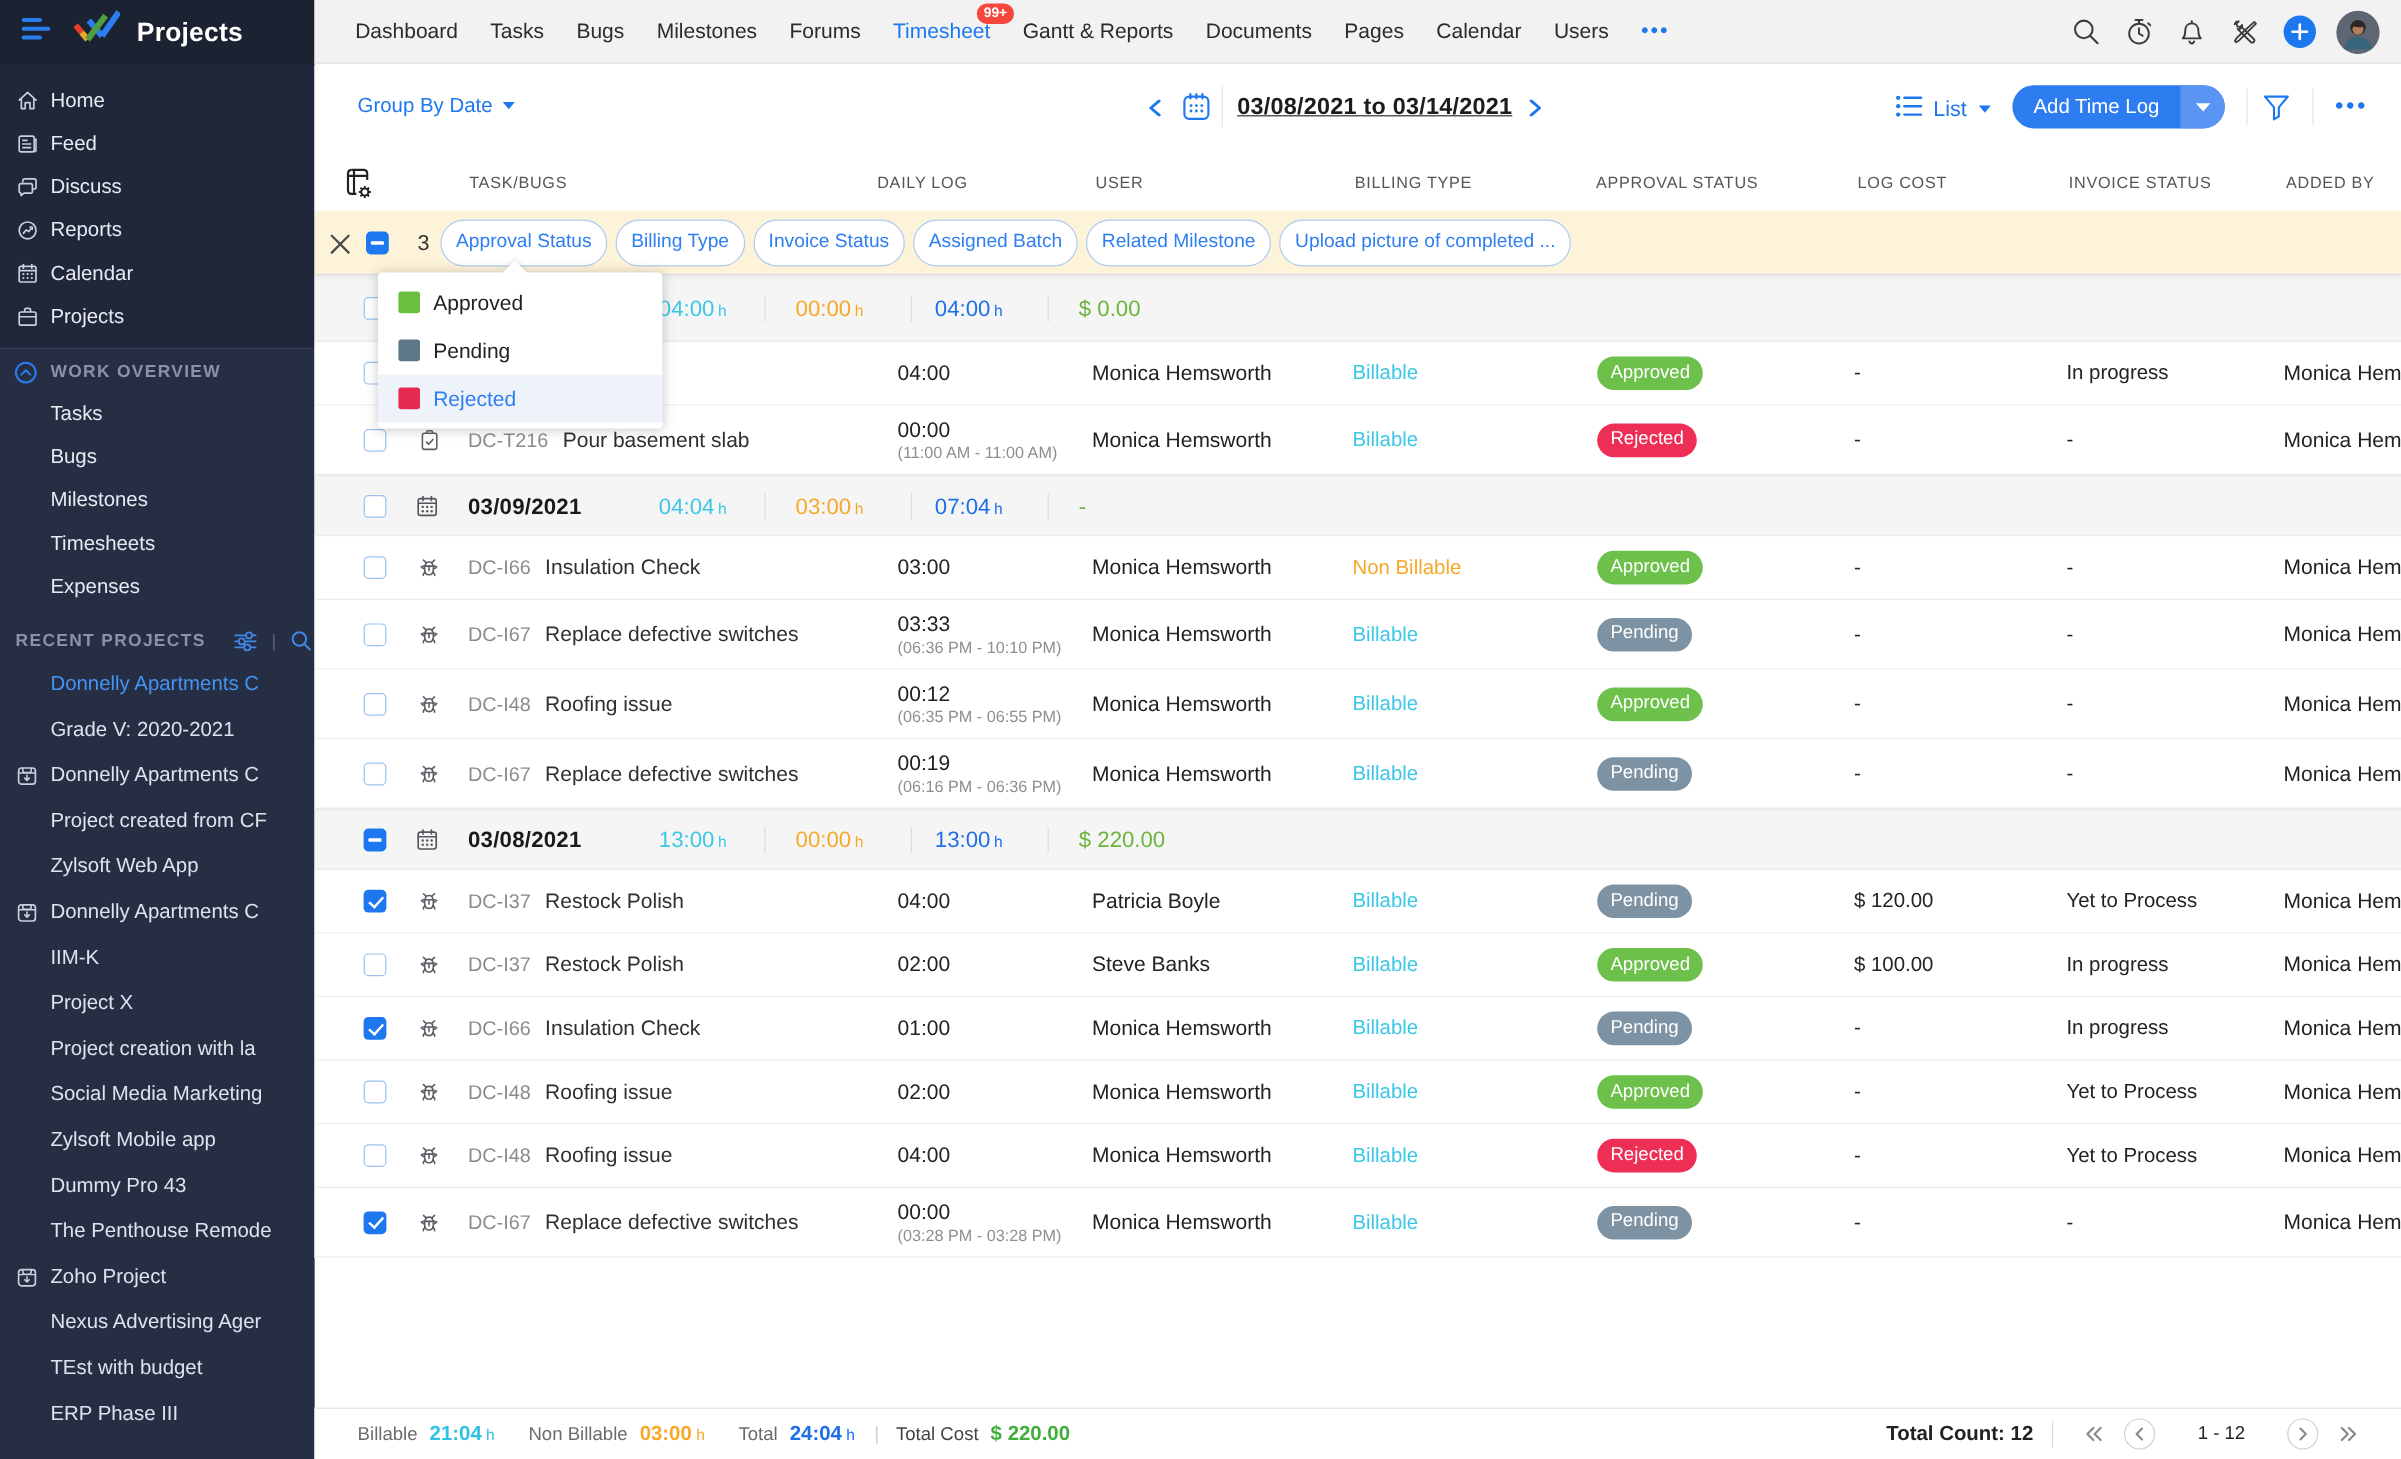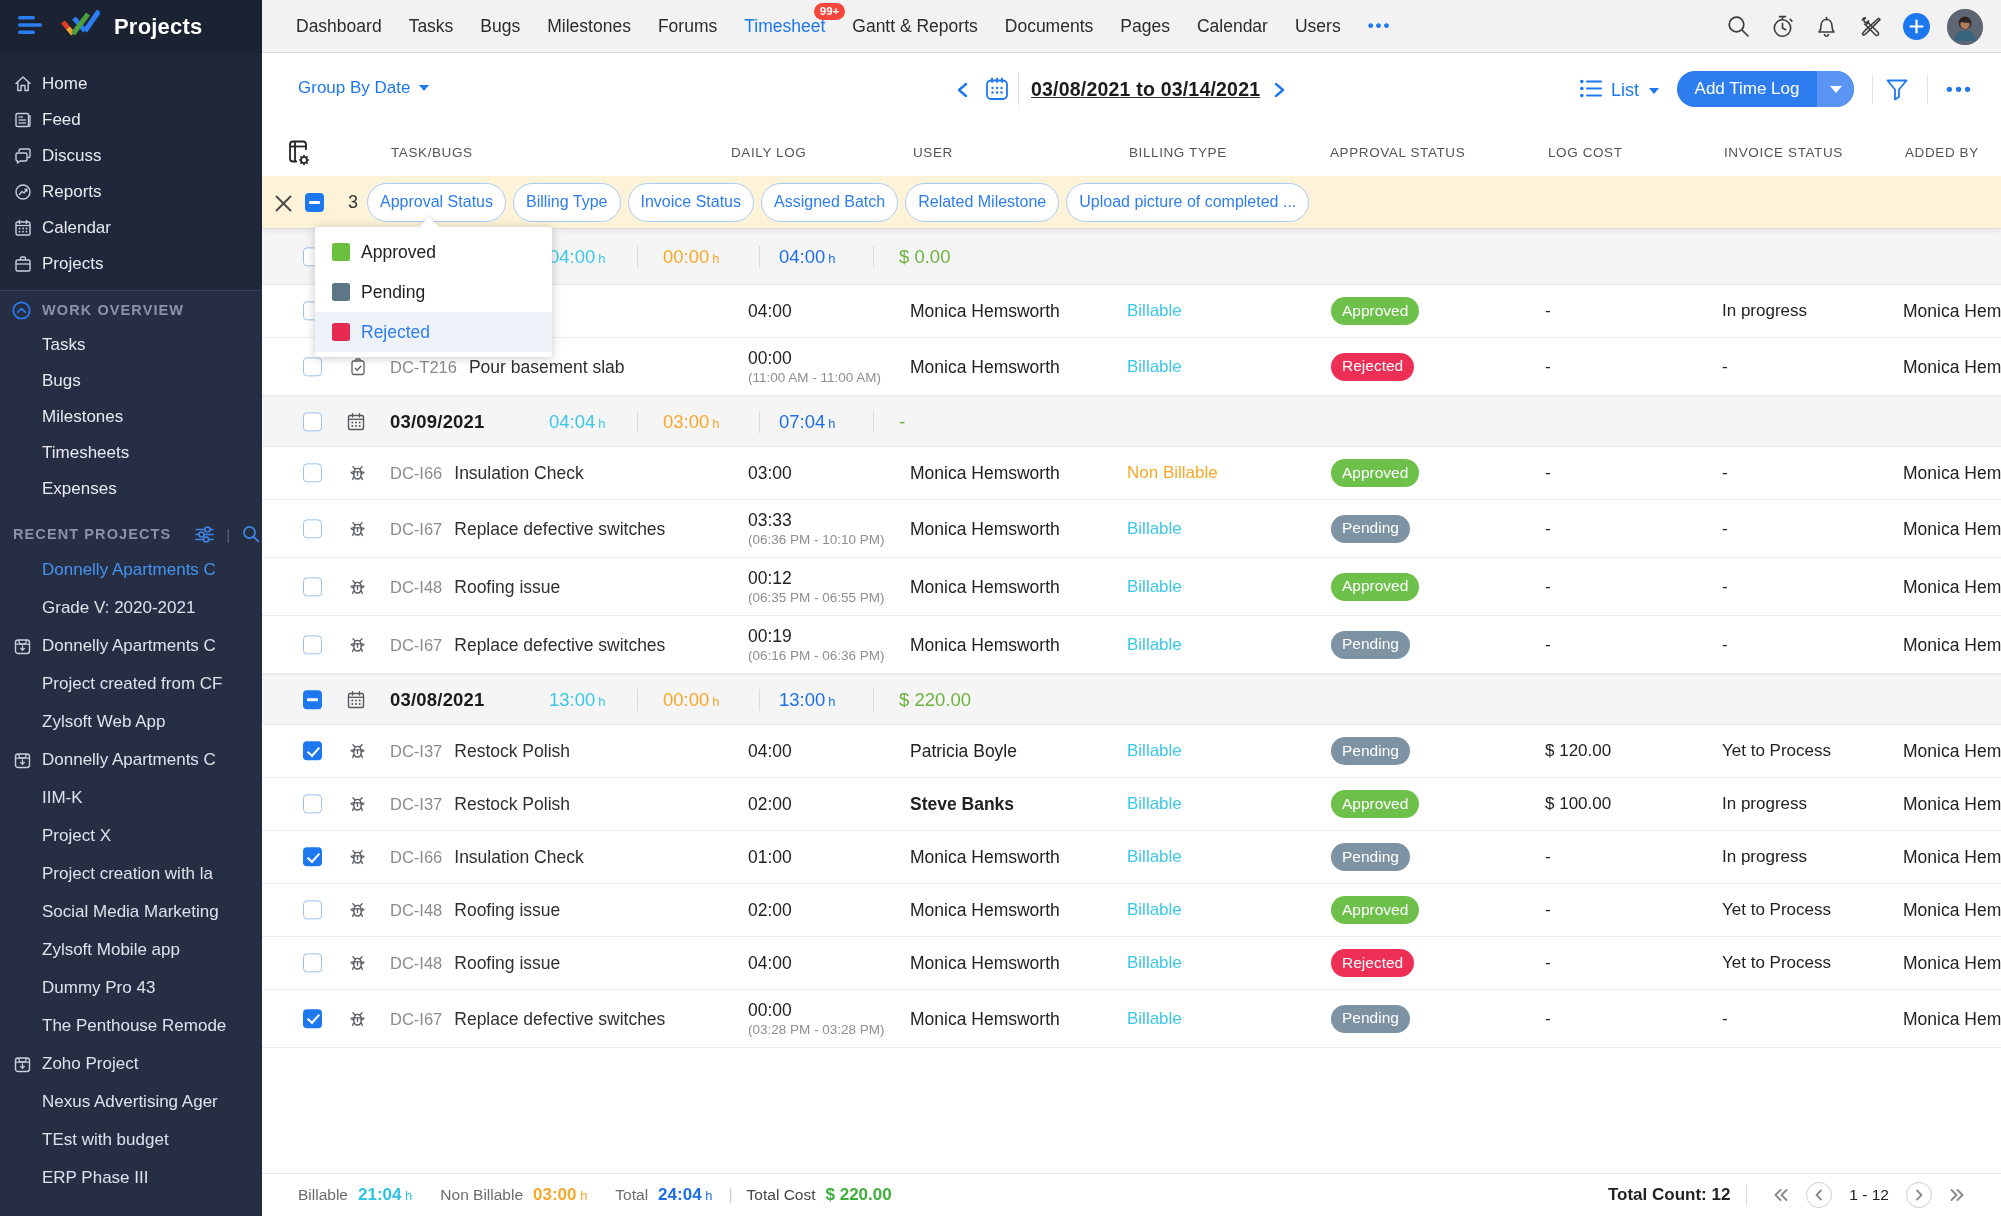--- a/index.html
+++ b/index.html
@@ -125,21 +125,21 @@
   .f-cyan { color:#2ec2e2; }
   .f-orange { color:#f7a829; }
   .f-blue { color:#1d6fe8; }
   .f-green { color:#3fae3a; }
   .f-pipe { color:#cfcfcf; margin:0 14px 0 16px; font-size:16px; }
   #footer .f-right { position:absolute; right:26px; display:flex; align-items:center; }
   #f-count { font-size:17px; font-weight:bold; color:#222; }
   .pg-sep { width:1px; height:22px; background:#ddd; margin:0 16px; }
   .pg-ico { width:22px; height:22px; cursor:pointer; margin:0 7px; }
   .pg-circle { width:26px; height:26px; border-radius:50%; border:1px solid #cfcfcf; display:flex; align-items:center; justify-content:center; cursor:pointer; margin:0 7px; }
-  #f-range { font-size:15.5px; color:#222; margin:0 10px; }
+  #f-range { font-size:15.5px; color:#222; margin:0 28px; }
 </style>
 </head>
 <body>
 
 <div id="sidebar">
   <div id="side-upper"></div>
   <div id="side-lower"></div>
   <div id="logobar">
     <span>
       <svg width="26" height="22" viewBox="0 0 26 22">
@@ -745,21 +745,21 @@
           <line x1="9.5" y1="8.8" x2="9.5" y2="12.4"></line>
           <line x1="7.1" y1="5.9" x2="4.9" y2="3.8"></line>
           <line x1="11.9" y1="5.9" x2="14.1" y2="3.8"></line>
           <path d="M5.8 10.9 L4.1 10.3 L3.1 9.2"></path>
           <path d="M13.2 10.9 L14.9 10.3 L15.9 9.2"></path>
           <path d="M6.4 13.7 L5 15 L4.8 16.5"></path>
           <path d="M12.6 13.7 L14 15 L14.2 16.5"></path>
         </svg></span>
       <span class="cell" style="left:128px;top:50%; transform:translateY(-50%);"><span class="c-id" style="position:static">DC-I37</span><span class="c-name" style="margin-left:12px;">Restock Polish</span></span>
       <span class="cell c-log" style="top:50%; transform:translateY(-50%);">02:00</span>
-      <span class="cell c-user" style="top:50%; transform:translateY(-50%);font-weight:bold;">Steve Banks</span>
+      <span class="cell c-user" style="top:50%; transform:translateY(-50%);">Steve Banks</span>
       <span class="cell c-bill bill-b" style="top:50%; transform:translateY(-50%);">Billable</span>
       <span class="cell c-appr" style="top:50%; transform:translateY(-50%);"><span class="pill approved">Approved</span></span>
       <span class="cell c-cost" style="top:50%; transform:translateY(-50%);">$ 100.00</span>
       <span class="cell c-inv" style="top:50%; transform:translateY(-50%);">In progress</span>
       <span class="cell c-added" style="top:50%; transform:translateY(-50%);">Monica Hemsworth</span>
     </div>
     <div class="trow" style="top: 603px; height: 53px;">
       <span class="cell c-check" style="top:50%; transform:translateY(-50%);"><span class="cbx on"></span></span>
       <span class="cell c-icon" style="top:50%; transform:translateY(-50%);"><svg width="19" height="19" viewBox="0 0 19 19" fill="none" stroke="#5c5f66" stroke-width="1.35" stroke-linecap="round">
           <path d="M5.8 8.8 L5.8 11.2 C5.8 14.1 7.3 16 9.5 16 C11.7 16 13.2 14.1 13.2 11.2 L13.2 8.8"></path>

